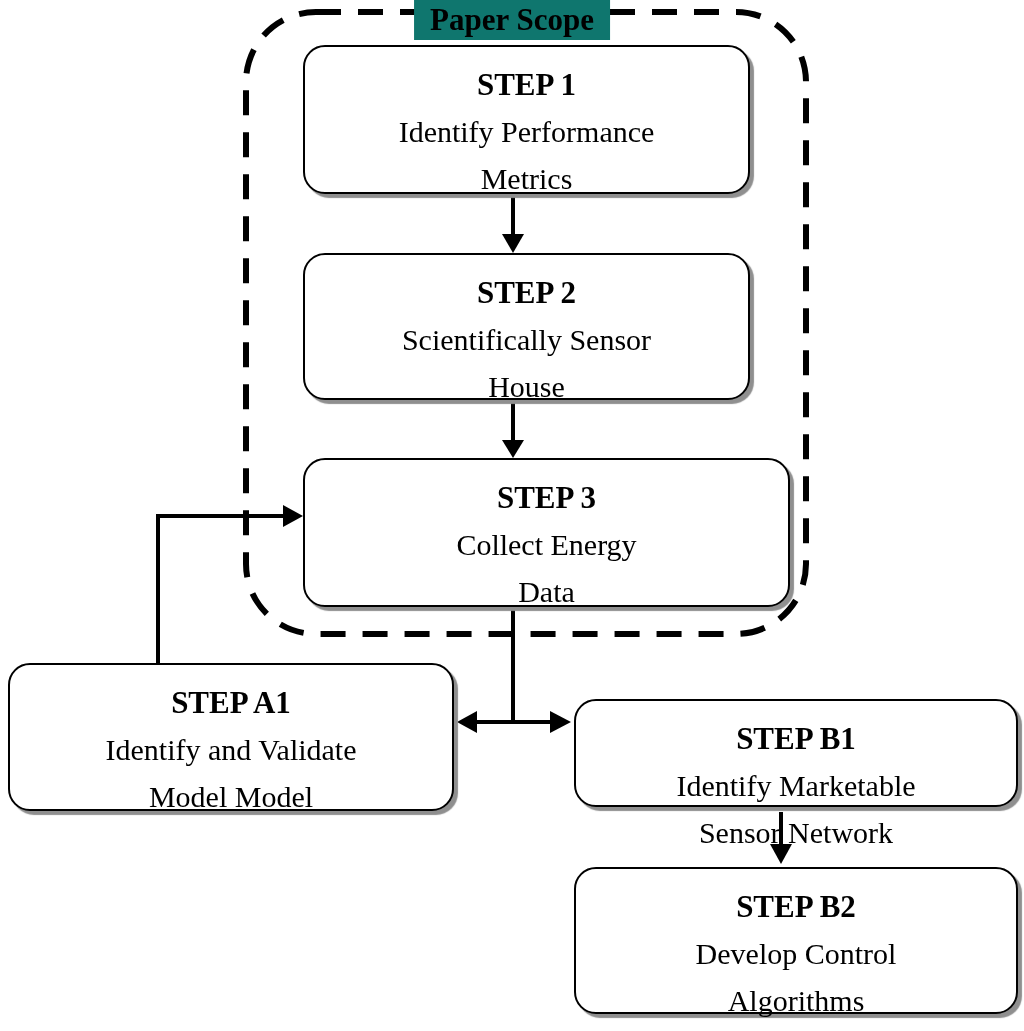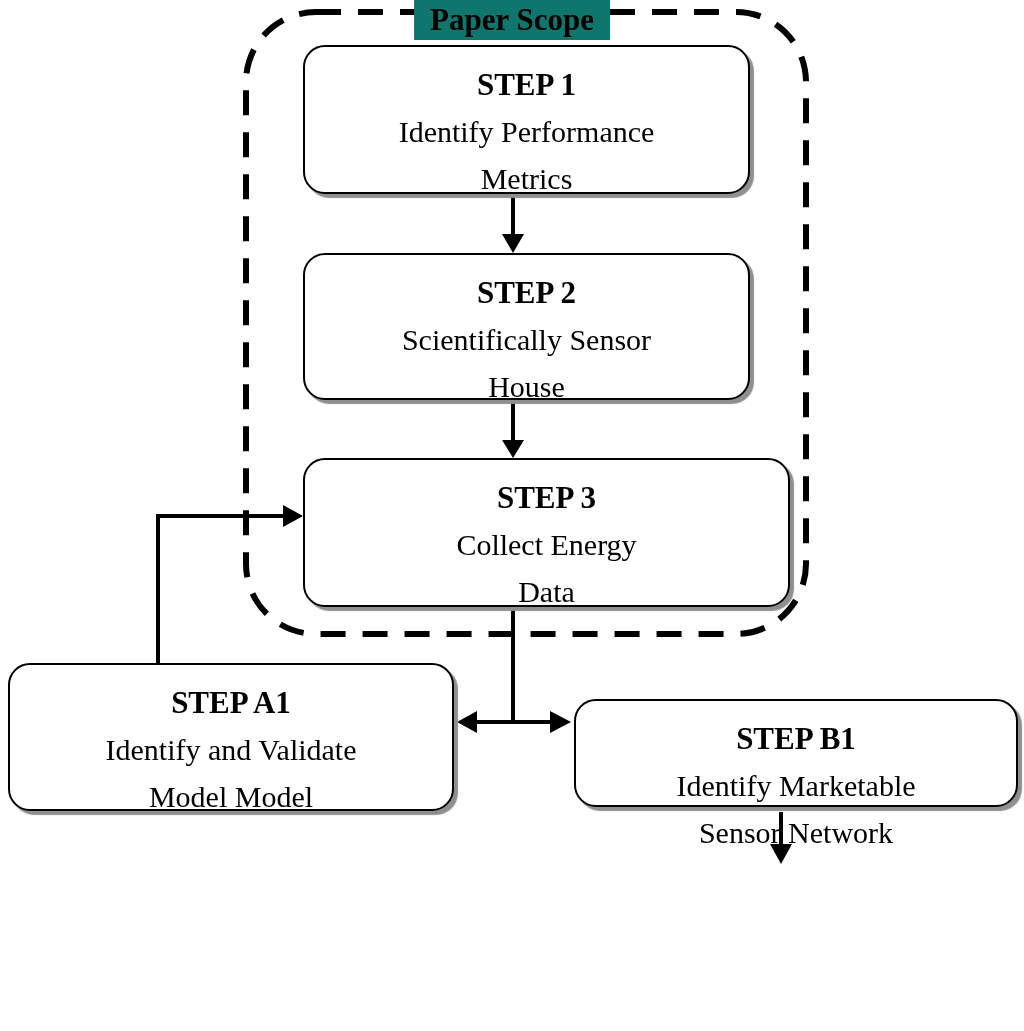--- a/index.html
+++ b/index.html
@@ -111,16 +111,21 @@
     <div class="node-line">Identify and Validate</div>
     <div class="node-line">Model Model</div>
   </div>
 
   <div class="node" id="stepB1">
     <div class="node-title">STEP B1</div>
     <div class="node-line">Identify Marketable</div>
     <div class="node-line">Sensor Network</div>
   </div>
 
+  <div class="node" id="stepB2">
+    <div class="node-title">STEP B2</div>
+    <div class="node-line">Develop Control</div>
+    <div class="node-line">Algorithms</div>
+  </div>
 
   <div class="scope-label">Paper Scope</div>
 
 </div>
 
 </body></html>

